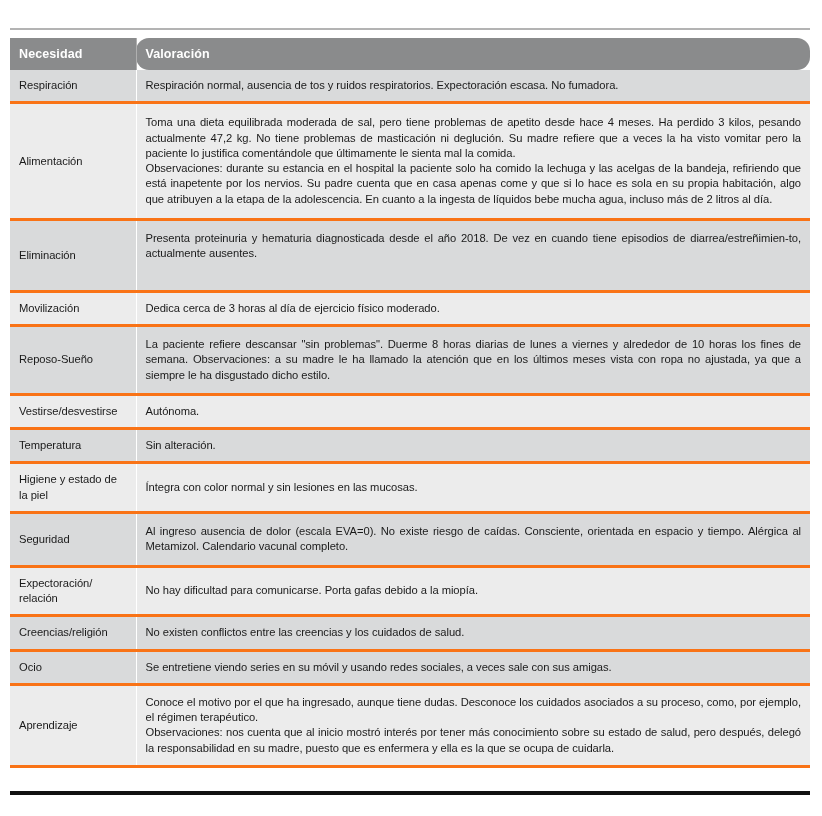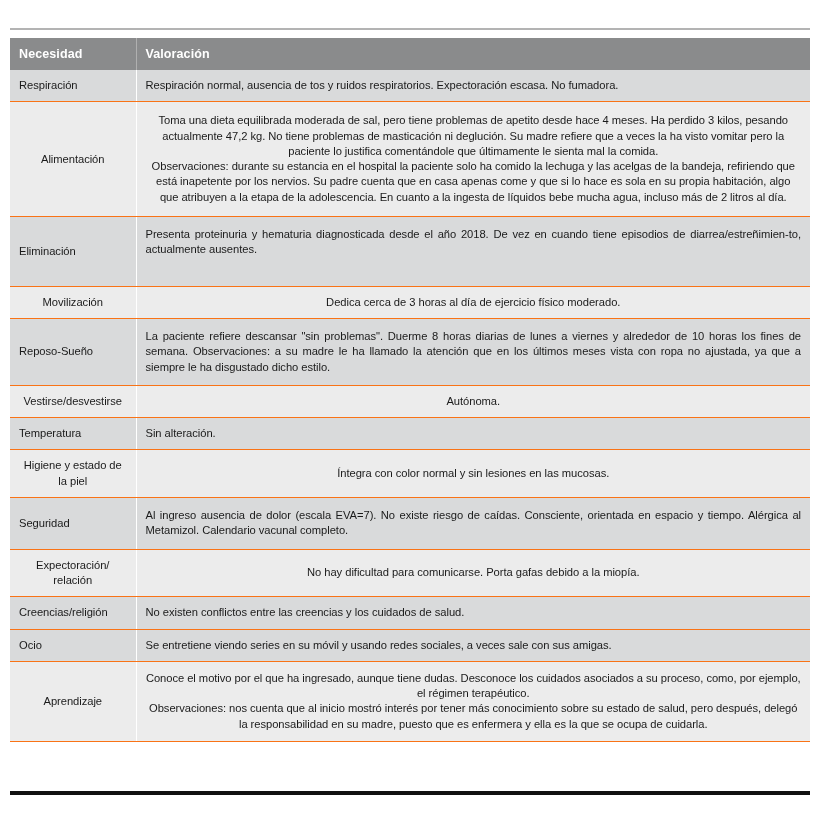--- a/index.html
+++ b/index.html
@@ -41,35 +41,36 @@
       color: #ffffff;
       font-weight: bold;
       font-size: 12.5px;
       text-align: left;
       height: 32px;
       padding: 0 9px;
       letter-spacing: 0.1px;
     }
     th.c2h {
       border-left: 1px solid #b0b0b0;
+      border-radius: 13px;
     }
     td {
       font-size: 11.2px;
       line-height: 15.3px;
       padding: 8px 9px;
       vertical-align: middle;
       letter-spacing: -0.05px;
     }
     td.val {
       border-left: 1px solid #ffffff;
       text-align: justify;
     }
     tr.row-a td { background: #d9dadb; }
-    tr.row-b td { background: #ececec; text-align: center; }
-    tr td { border-bottom: 1px solid #f97316; }
+    tr.row-b td { background: #ececec; }
+    tr td { border-bottom: 3px solid #f97316; }
     .para { display: block; }
     .bottom-rule {
       position: absolute;
       left: 10px;
       top: 791px;
       width: 800px;
       height: 4px;
       background: #111111;
     }
   </style>
@@ -136,21 +137,21 @@
       </tr>
       <tr class="row-b">
         <td>Higiene y estado de la piel</td>
         <td class="val">
           <span class="para">Íntegra con color normal y sin lesiones en las mucosas.</span>
         </td>
       </tr>
       <tr class="row-a">
         <td>Seguridad</td>
         <td class="val" style="padding-top:10px;padding-bottom:10px;">
-          <span class="para">Al ingreso ausencia de dolor (escala EVA=7). No existe riesgo de caídas. Consciente, orientada en espacio y tiempo. Alérgica al Metamizol. Calendario vacunal completo.</span>
+          <span class="para">Al ingreso ausencia de dolor (escala EVA=0). No existe riesgo de caídas. Consciente, orientada en espacio y tiempo. Alérgica al Metamizol. Calendario vacunal completo.</span>
         </td>
       </tr>
       <tr class="row-b">
         <td>Expectoración/ relación</td>
         <td class="val">
           <span class="para">No hay dificultad para comunicarse. Porta gafas debido a la miopía.</span>
         </td>
       </tr>
       <tr class="row-a">
         <td>Creencias/religión</td>

